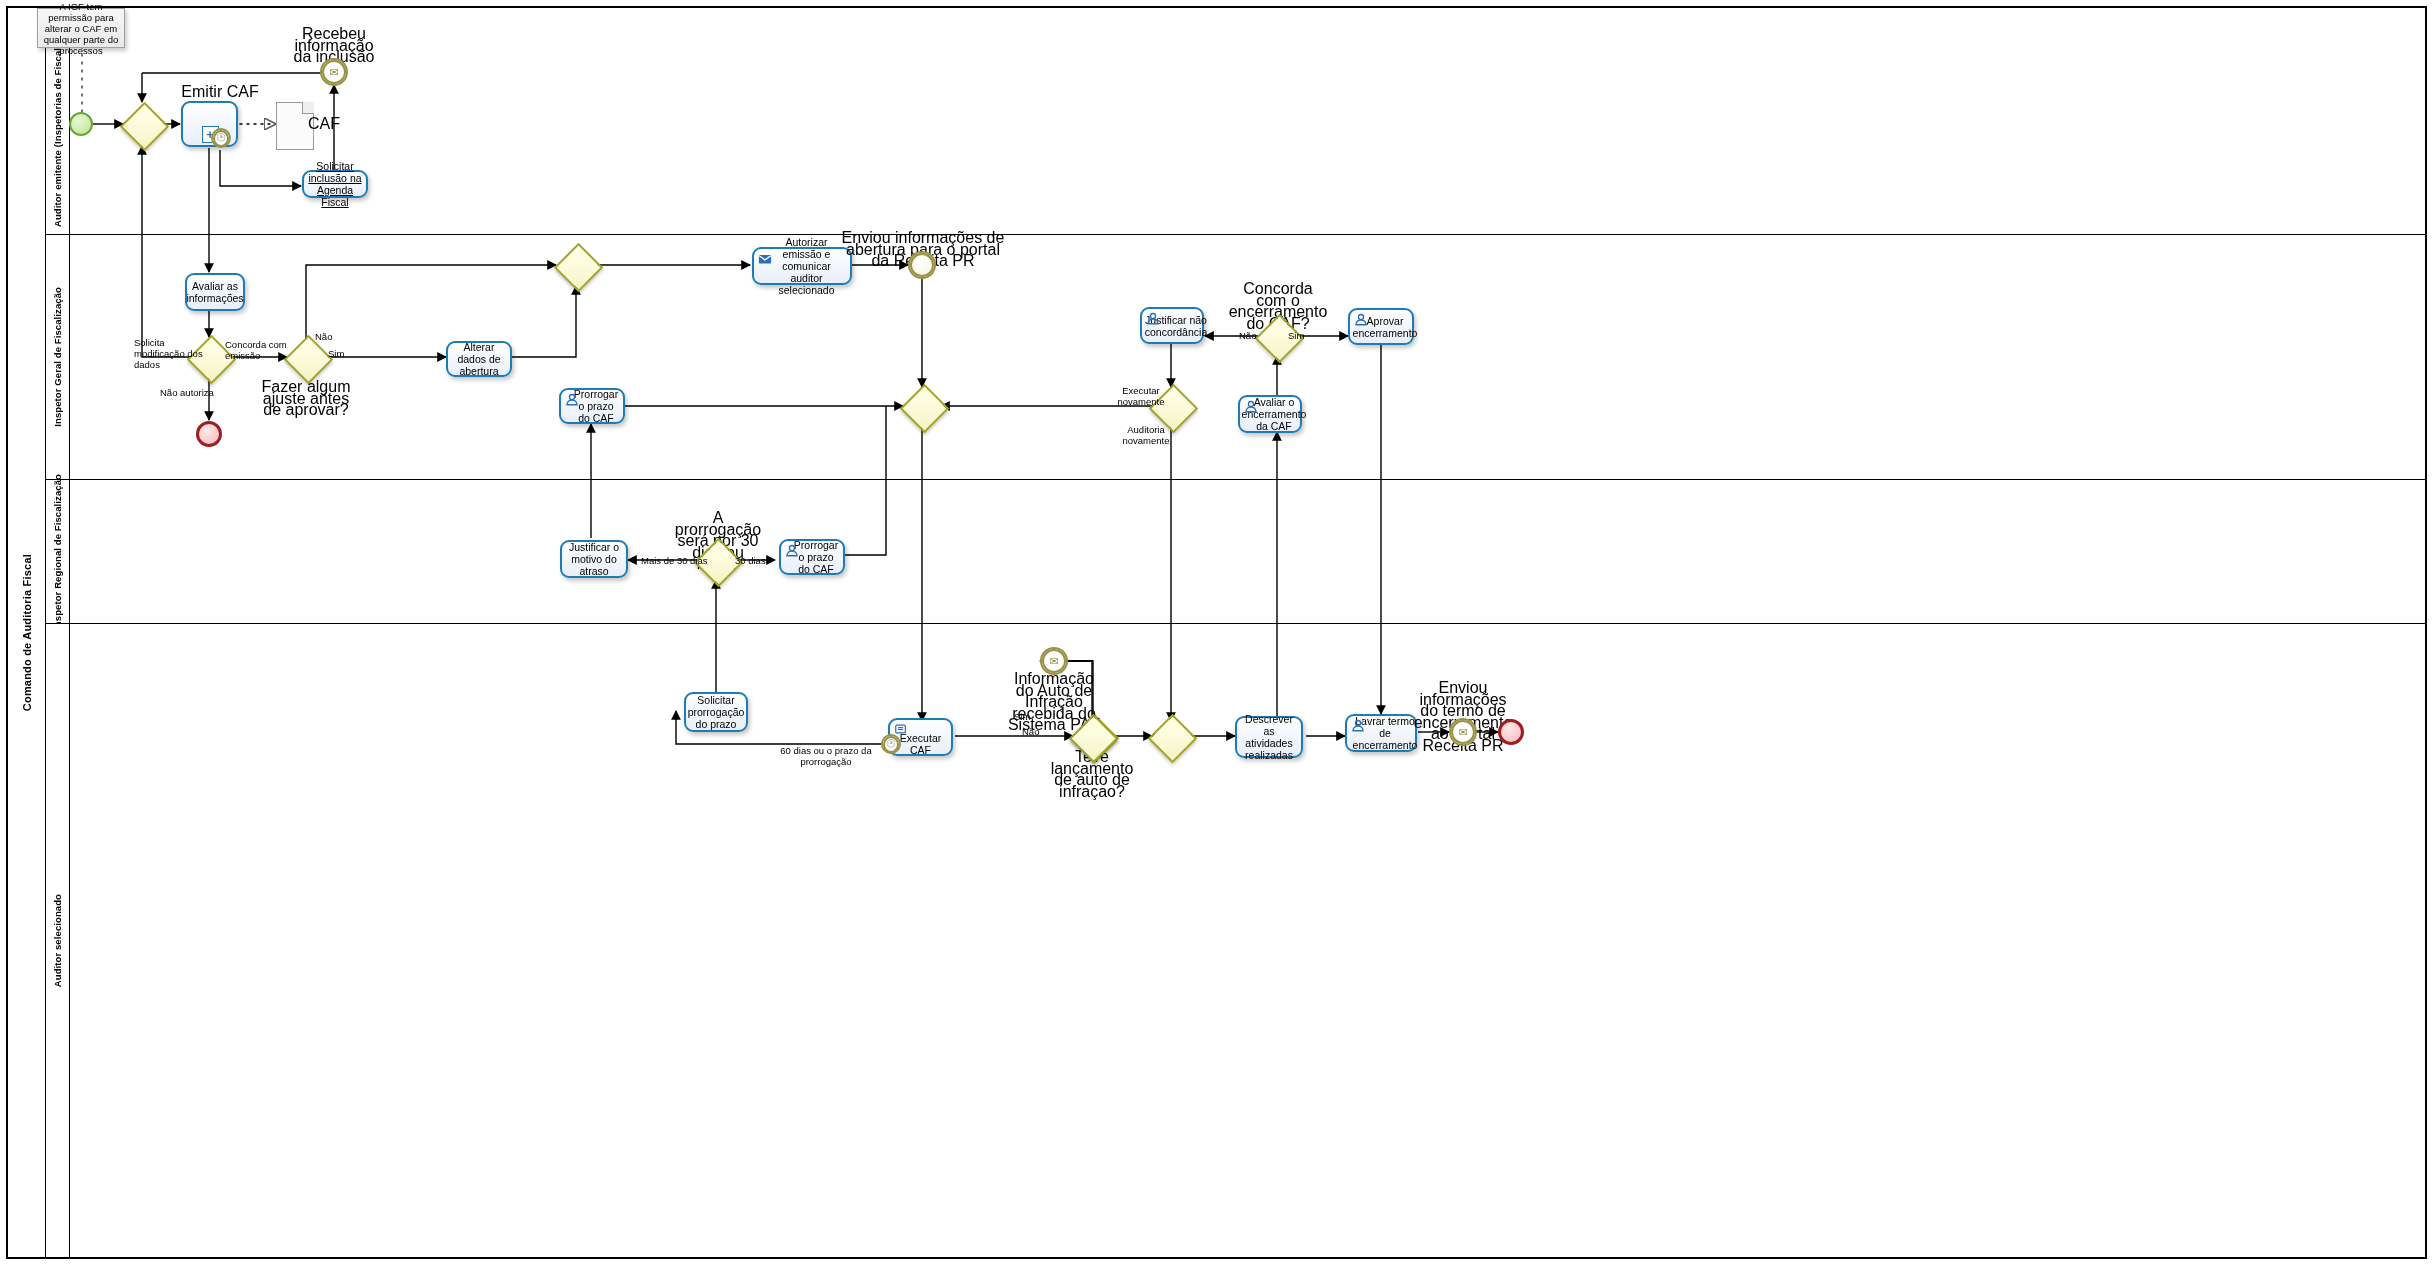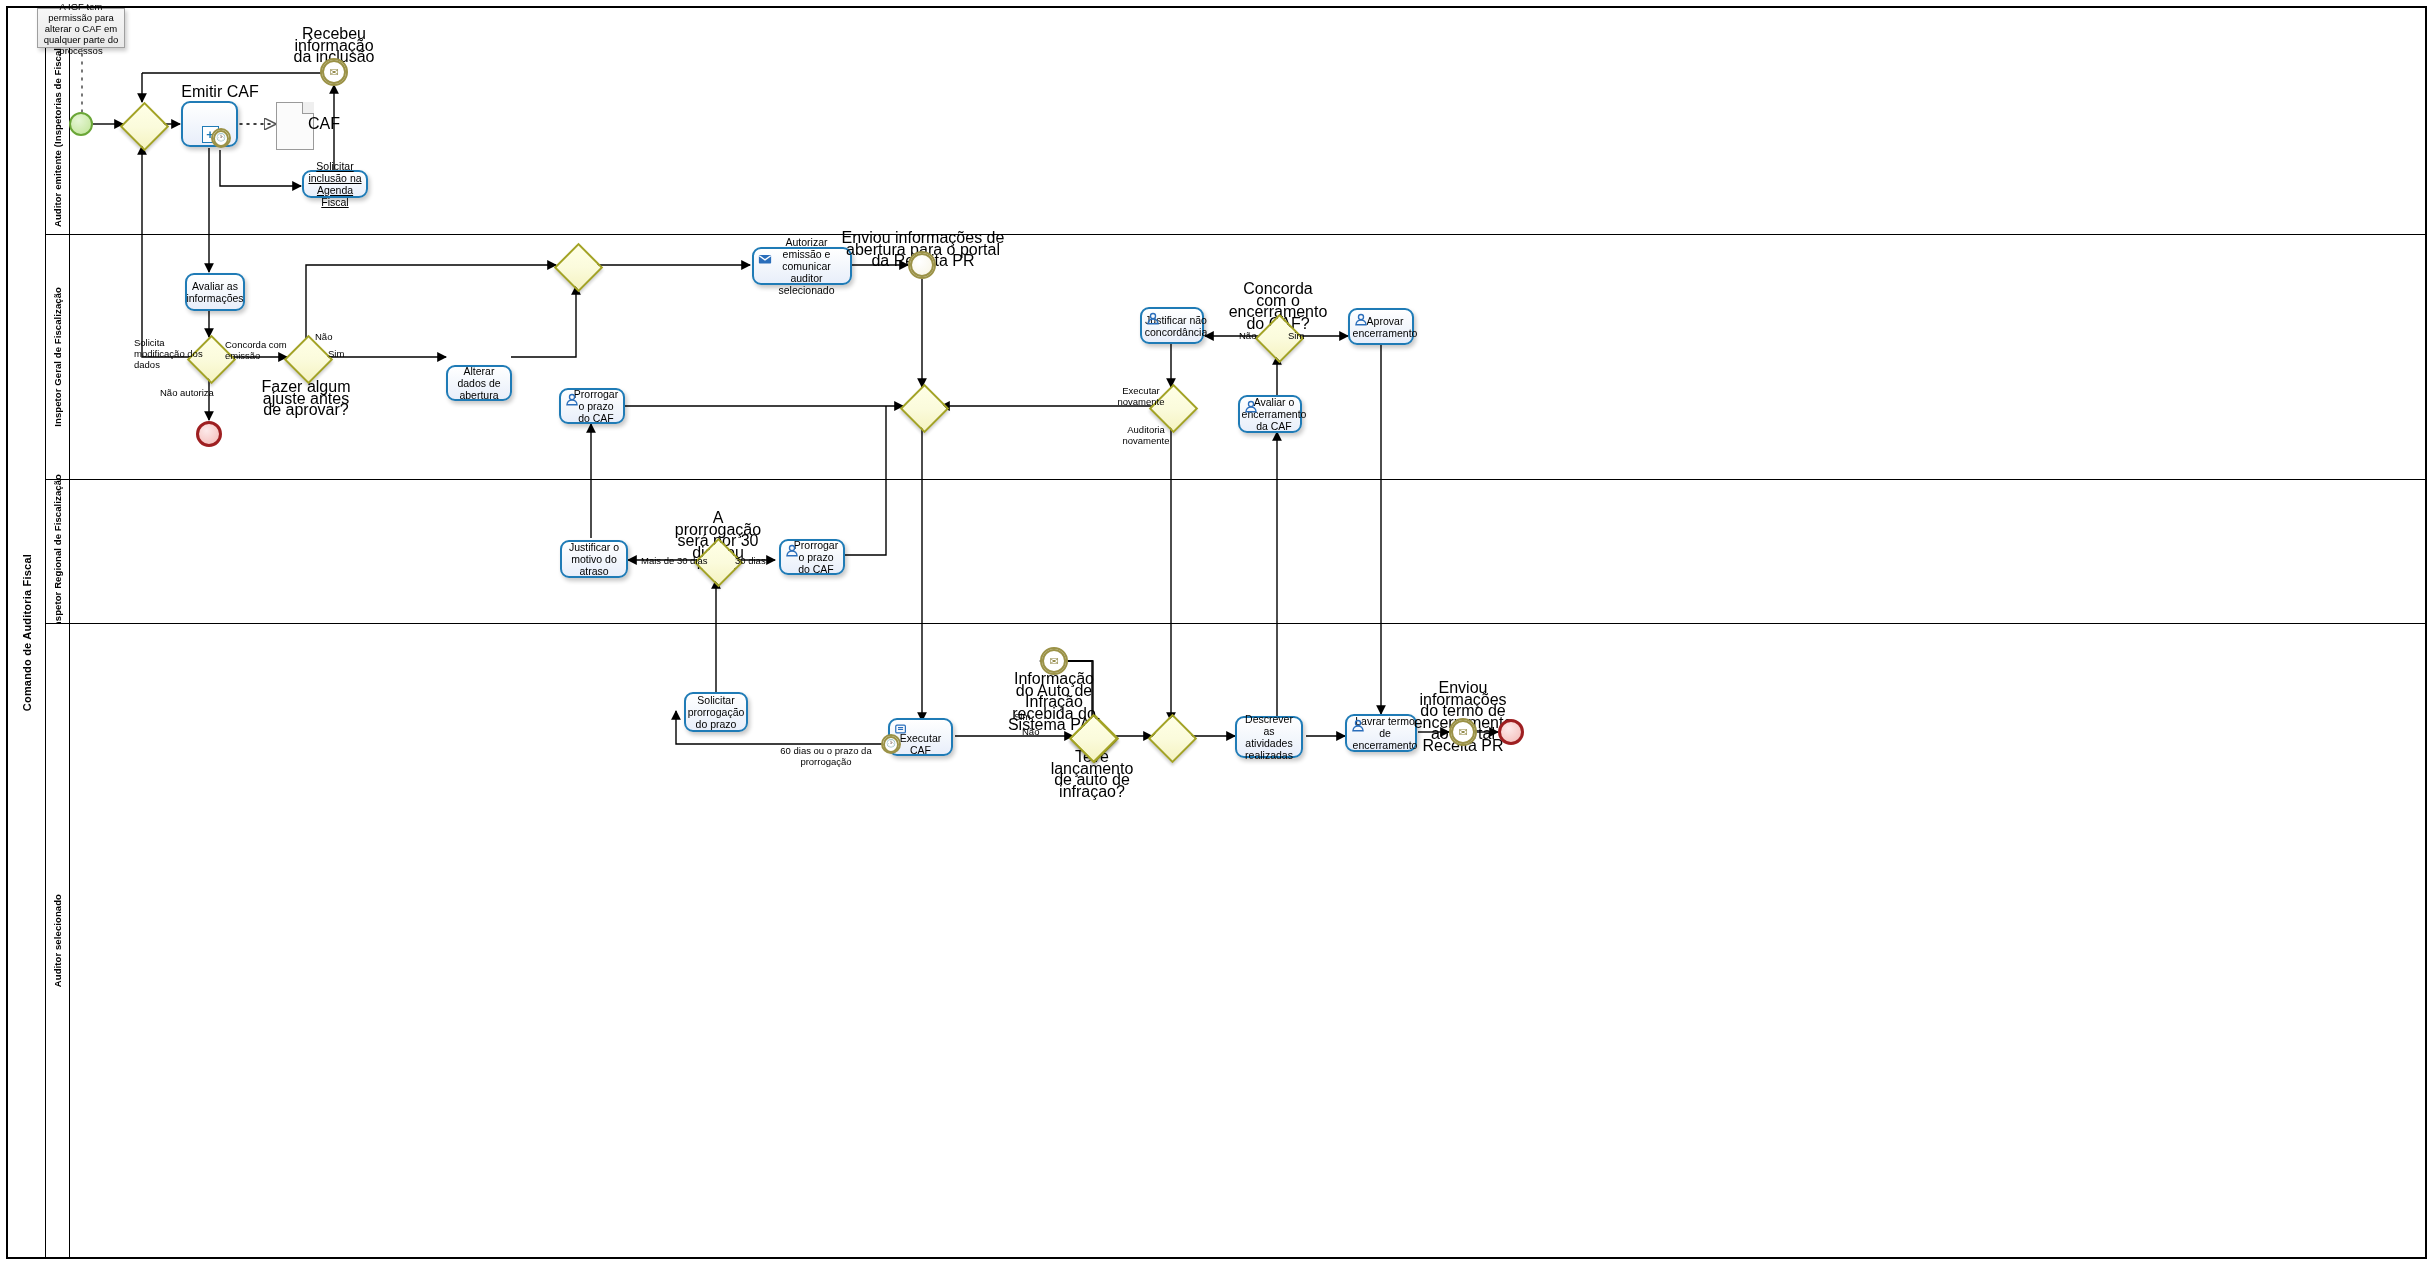--- a/index.html
+++ b/index.html
@@ -307,21 +307,21 @@
   <div class="caption" style="left:261px;top:381px;width:90px;">
     <span>Fazer algum ajuste antes de aprovar?</span>
   </div>
   <div class="flowlabel" style="left:315px;top:331px;">
     <span>Não</span>
   </div>
   <div class="flowlabel" style="left:328px;top:348px;">
     <span>Sim</span>
   </div>
 
-  <div class="task" style="left:446px;top:341px;width:66px;height:36px;margin-top:24px;">
+  <div class="task" style="left:446px;top:341px;width:66px;height:36px;">
     <span class="lbl">Alterar dados de abertura</span>
   </div>
 
   <div class="gateway" style="left:554px;top:243px;">
       <i></i>
     </div>
 
   <div class="task" style="left:752px;top:247px;width:100px;height:38px;">
     <svg class="task-icon" viewBox="0 0 16 16">
       <rect x="1" y="3.5" width="14" height="9.5" rx="1" fill="#2a6ebb"></rect>

